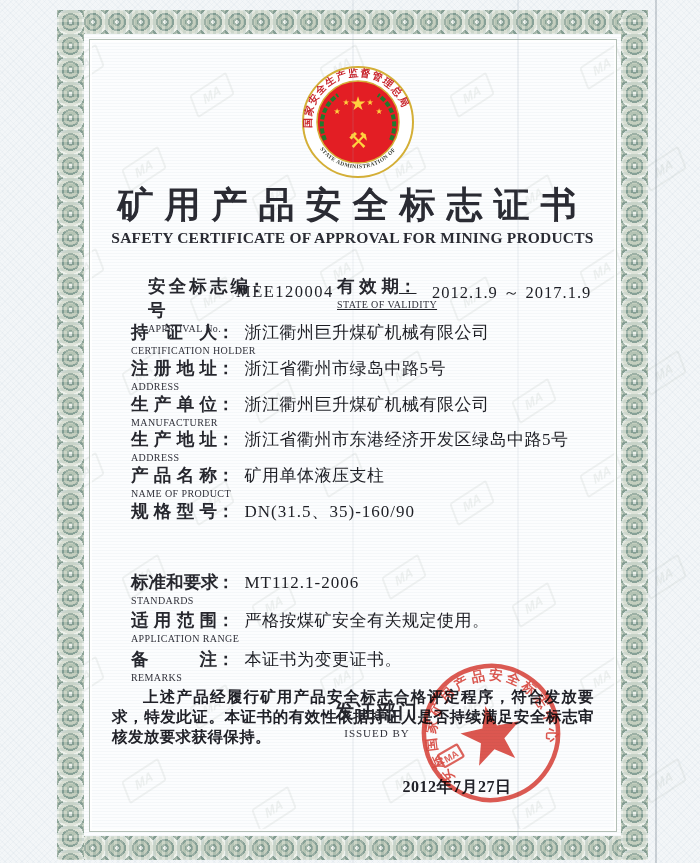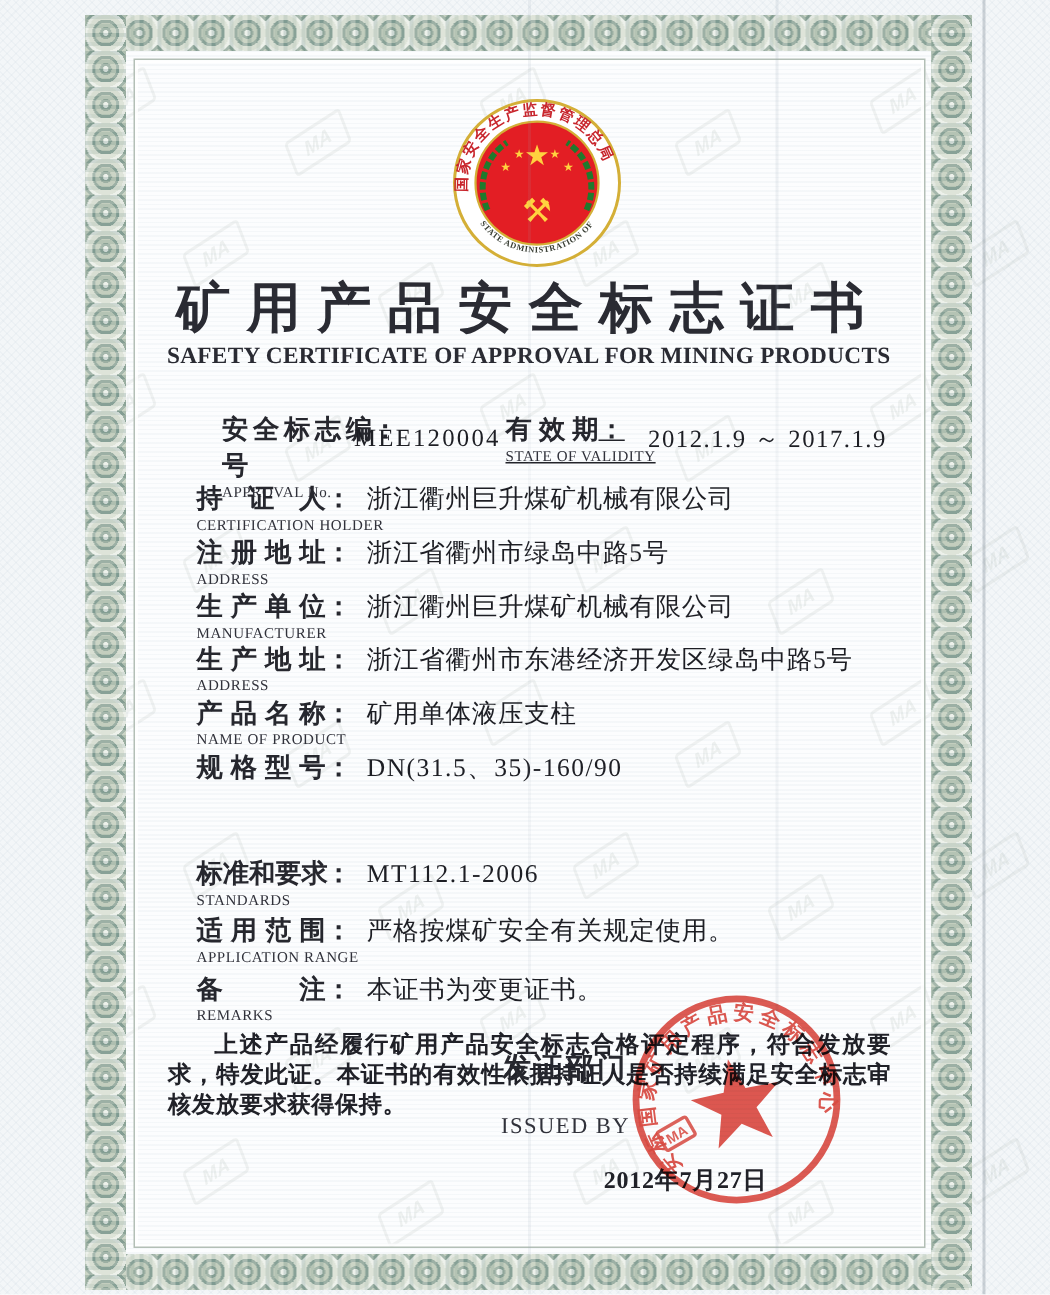--- a/index.html
+++ b/index.html
@@ -74,21 +74,21 @@
   .avalue{position:absolute;left:88px;top:8px;font-size:16.5px;letter-spacing:1.5px;color:#1d1e24;}
   .fields{left:131px;top:320px;width:480px;}
   .field{position:relative;height:35.8px;white-space:nowrap;}
   .fields2{left:131px;top:570px;width:480px;}
   .fields2 .field{height:38.3px;}
   .declaration{left:112px;top:687px;width:482px;
     font-size:15.5px;font-weight:600;line-height:20px;letter-spacing:.4px;
     text-indent:2em;color:#202128;text-align:justify;}
   .issuer{left:322px;top:699px;width:110px;text-align:center;}
   .issuer-zh{font-size:19px;font-weight:bold;letter-spacing:2px;color:#26272e;}
-  .issuer-en{font-size:15px;letter-spacing:1px;color:#30313a;margin-top:18px;}
+  .issuer-en{font-size:11px;letter-spacing:1px;color:#30313a;margin-top:2px;}
   .issue-date{left:392px;top:777px;width:130px;text-align:center;
     font-size:16px;font-weight:bold;color:#202128;letter-spacing:.5px;}
   
   .emblem{left:301px;top:65px;width:114px;height:114px;z-index:6;}
   .stamp{left:391px;top:633px;width:200px;height:200px;z-index:9;
     transform:rotate(-12deg);opacity:.92;mix-blend-mode:multiply;}
 </style>
 </head>
 <body>
 

